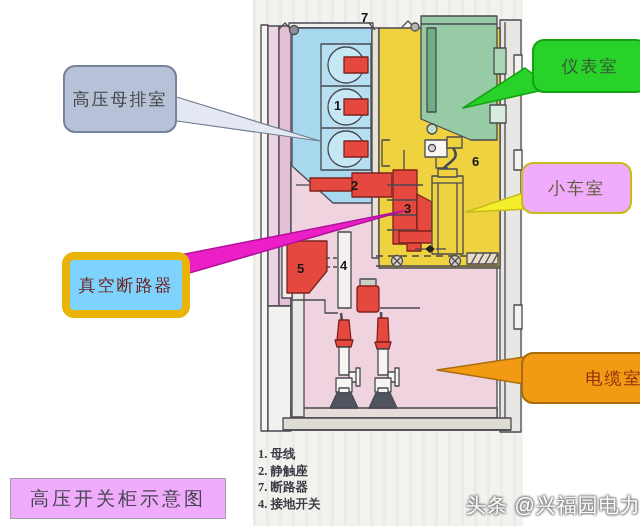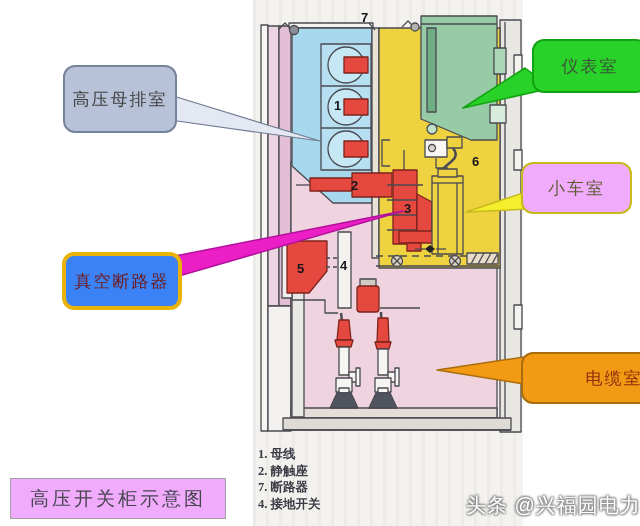--- a/index.html
+++ b/index.html
@@ -6,21 +6,21 @@
   .stage{position:relative;width:640px;height:526px;background:#ffffff;overflow:hidden;
          font-family:"Liberation Sans",sans-serif;}
   
   .photo{position:absolute;left:253px;top:0;width:270px;height:526px;z-index:0;
          background:repeating-linear-gradient(90deg,#edebe7 0px,#edebe7 3px,#f3f2ef 3px,#f3f2ef 13px);}
   svg.art{position:absolute;left:0;top:0;z-index:1;}
   
   .callout{position:absolute;z-index:3;display:flex;align-items:center;justify-content:center;
            border-radius:12px;font-size:17px;letter-spacing:2px;white-space:nowrap;}
   .co-busbar{left:63px;top:65px;width:110px;height:64px;background:#b7c2d8;border:2px solid #76839c;color:#404040;}
-  .co-vacuum{left:62px;top:252px;width:112px;height:50px;background:#3b82f6;border:4px solid #eab308;color:#6f1b1b;}
+  .co-vacuum{left:62px;top:252px;width:112px;height:50px;background:#7dd3fc;border:8px solid #eab308;color:#6f1b1b;}
   .co-instrument{left:532px;top:39px;width:112px;height:50px;background:#28d228;border:2px solid #12a312;color:#3a523a;}
   .co-trolley{left:521px;top:162px;width:107px;height:48px;background:#f0abfc;border:2px solid #c6ba1d;color:#5c5c30;}
   .co-cable{left:521px;top:352px;width:110px;height:48px;background:#f29a14;border:2px solid #aa6d0d;color:#8a2d0e;padding-left:36px;}
   
   .caption{position:absolute;left:10px;top:478px;width:214px;height:39px;z-index:3;
            background:#f0abfc;border:1px solid #a0a0a0;display:flex;align-items:center;justify-content:center;
            font-size:19px;letter-spacing:3px;color:#45454e;}
   
   .legend-col{position:absolute;z-index:2;color:#3b3b45;font-weight:600;
               font-family:"Liberation Serif",serif;font-size:12.5px;}

